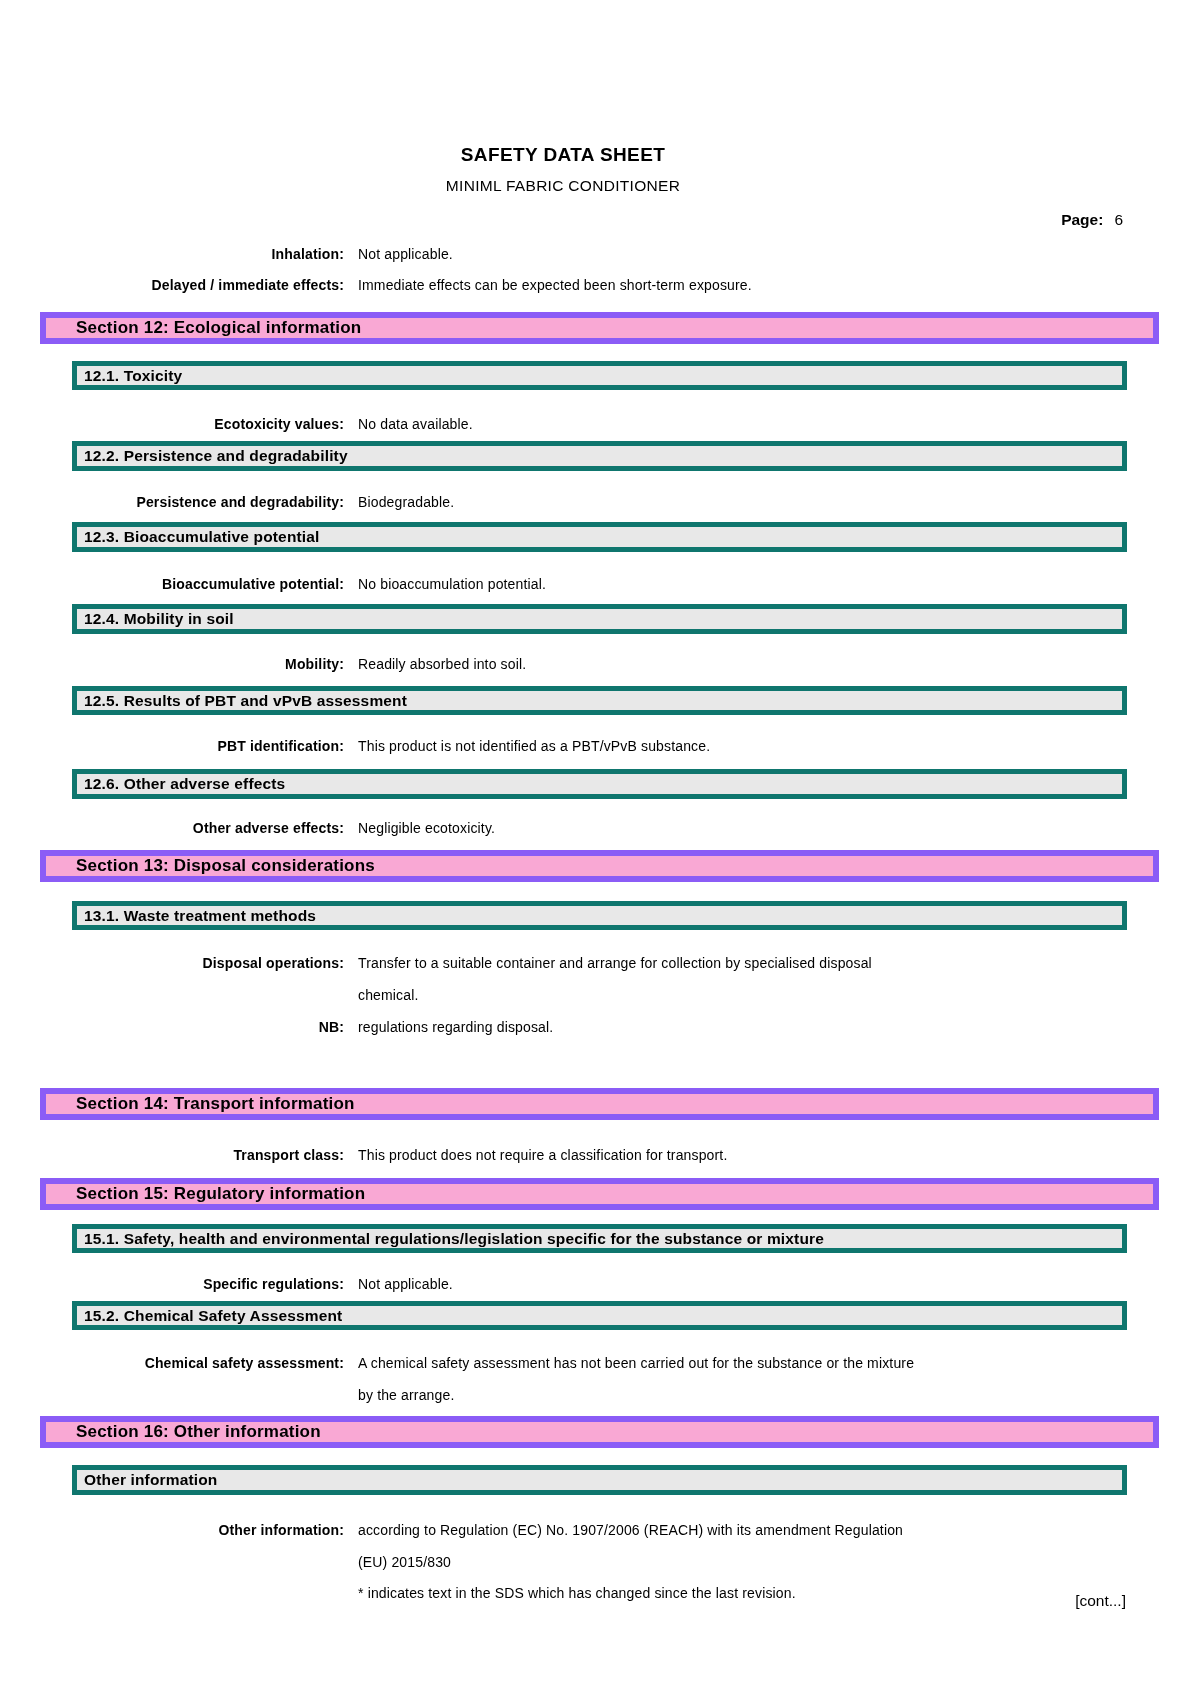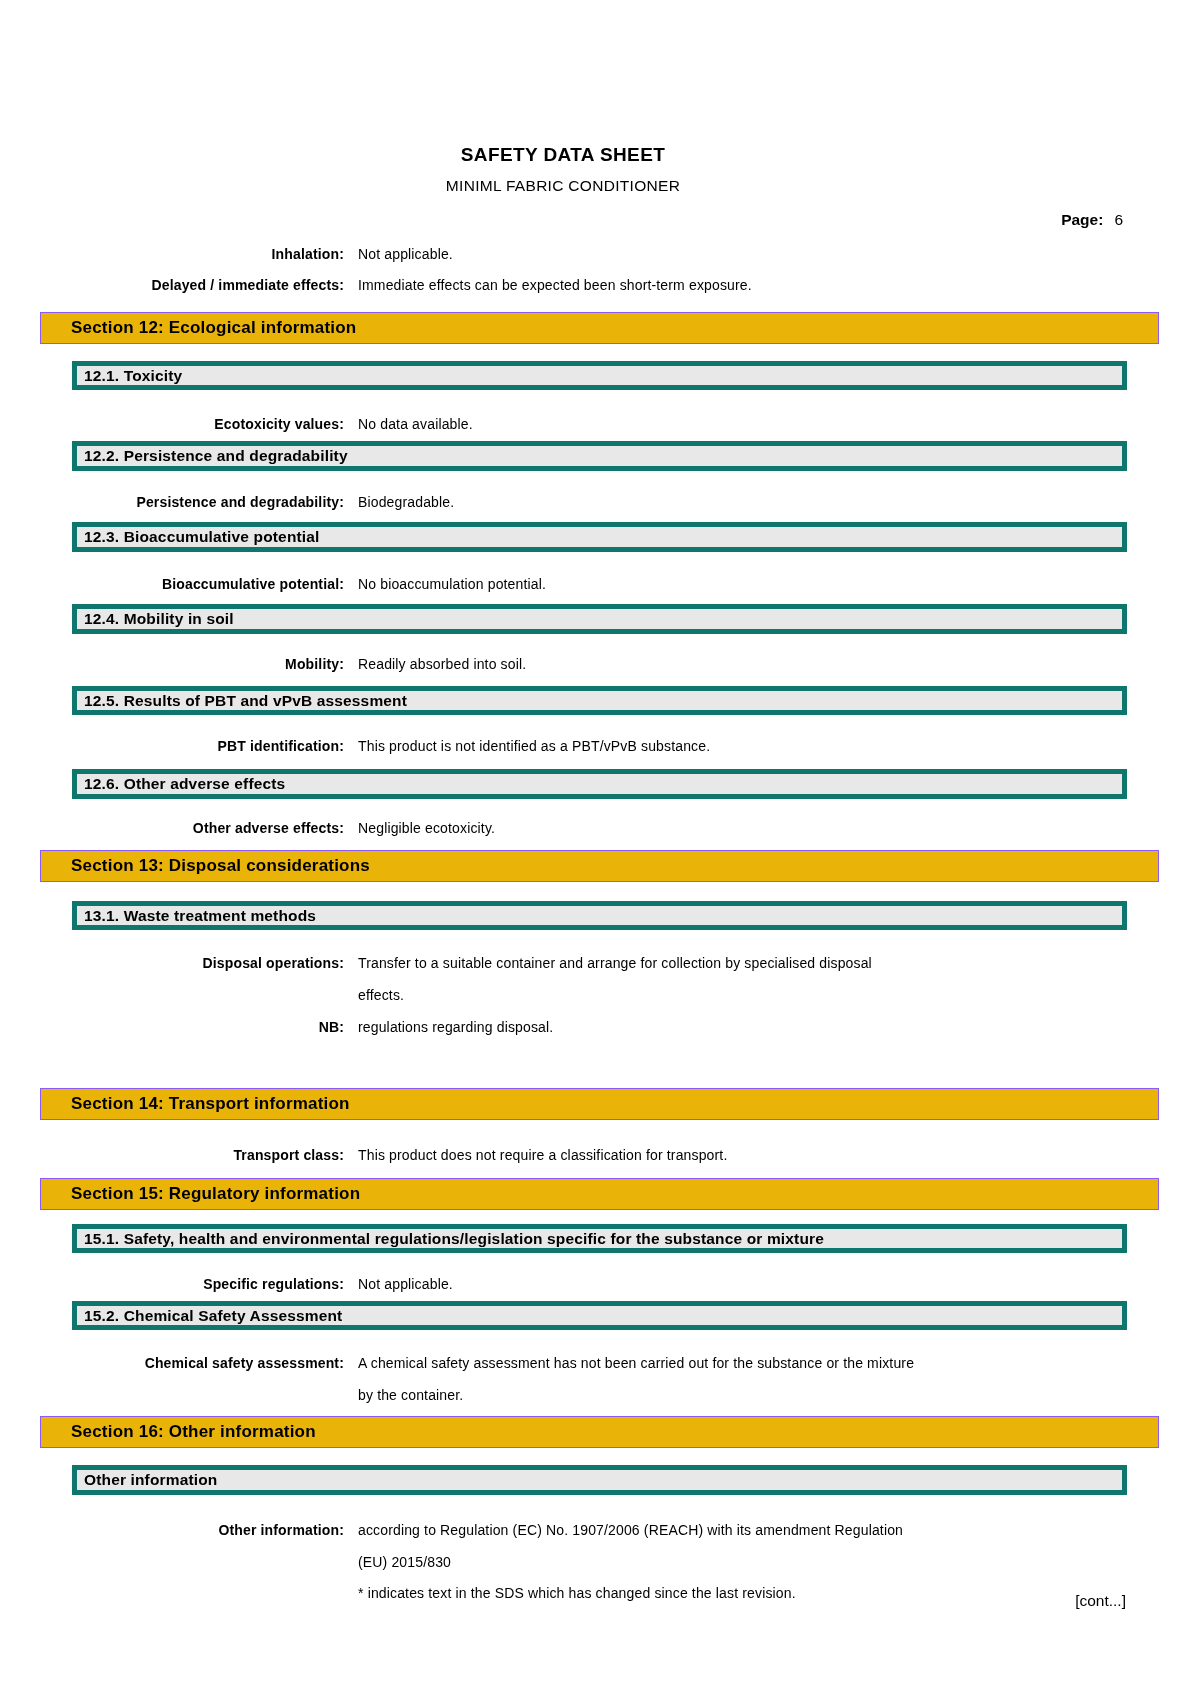--- a/index.html
+++ b/index.html
@@ -32,21 +32,21 @@
     font-size:14px;line-height:31.5px;letter-spacing:.15px;
   }
   .lab{
     width:338px;flex:0 0 338px;
     text-align:right;font-weight:bold;white-space:nowrap;
   }
   .val{margin-left:14px;white-space:nowrap;}
   .vl{display:block;}
   .secbar{
     position:absolute;left:34px;width:1119px;height:32px;
-    background:#eab308;border:1px solid #8b5cf6;box-sizing:border-box;
+    background:#f9a8d4;border:6px solid #8b5cf6;box-sizing:border-box;
     display:flex;align-items:center;padding-left:30px;
     font-size:17px;font-weight:bold;letter-spacing:.2px;
   }
   .subbar{
     position:absolute;left:66px;width:1055px;height:29px;
     background:#e8e8e8;border:5px solid #0f766e;box-sizing:border-box;
     display:flex;align-items:center;padding-left:7px;
     font-size:15.5px;font-weight:bold;letter-spacing:.15px;
   }
   .cont{
@@ -155,21 +155,21 @@
   </div>
 
   <div class="subbar" style="top:901px">
     <span>13.1. Waste treatment methods</span>
   </div>
 
   <div class="row" style="top:948px">
     <div class="lab">Disposal operations:</div>
     <div class="val">
       <span class="vl">Transfer to a suitable container and arrange for collection by specialised disposal</span>
-      <span class="vl">effects.</span>
+      <span class="vl">chemical.</span>
     </div>
   </div>
 
   <div class="row" style="top:1012px">
     <div class="lab">NB:</div>
     <div class="val">
       <span class="vl">regulations regarding disposal.</span>
     </div>
   </div>
 
@@ -200,21 +200,21 @@
   </div>
 
   <div class="subbar" style="top:1301px">
     <span>15.2. Chemical Safety Assessment</span>
   </div>
 
   <div class="row" style="top:1348px">
     <div class="lab">Chemical safety assessment:</div>
     <div class="val">
       <span class="vl">A chemical safety assessment has not been carried out for the substance or the mixture</span>
-      <span class="vl">by the container.</span>
+      <span class="vl">by the arrange.</span>
     </div>
   </div>
 
   <div class="secbar" style="top:1416px;height:32px">
     <span>Section 16: Other information</span>
   </div>
 
   <div class="subbar" style="top:1465px;height:30px">
     <span>Other information</span>
   </div>

